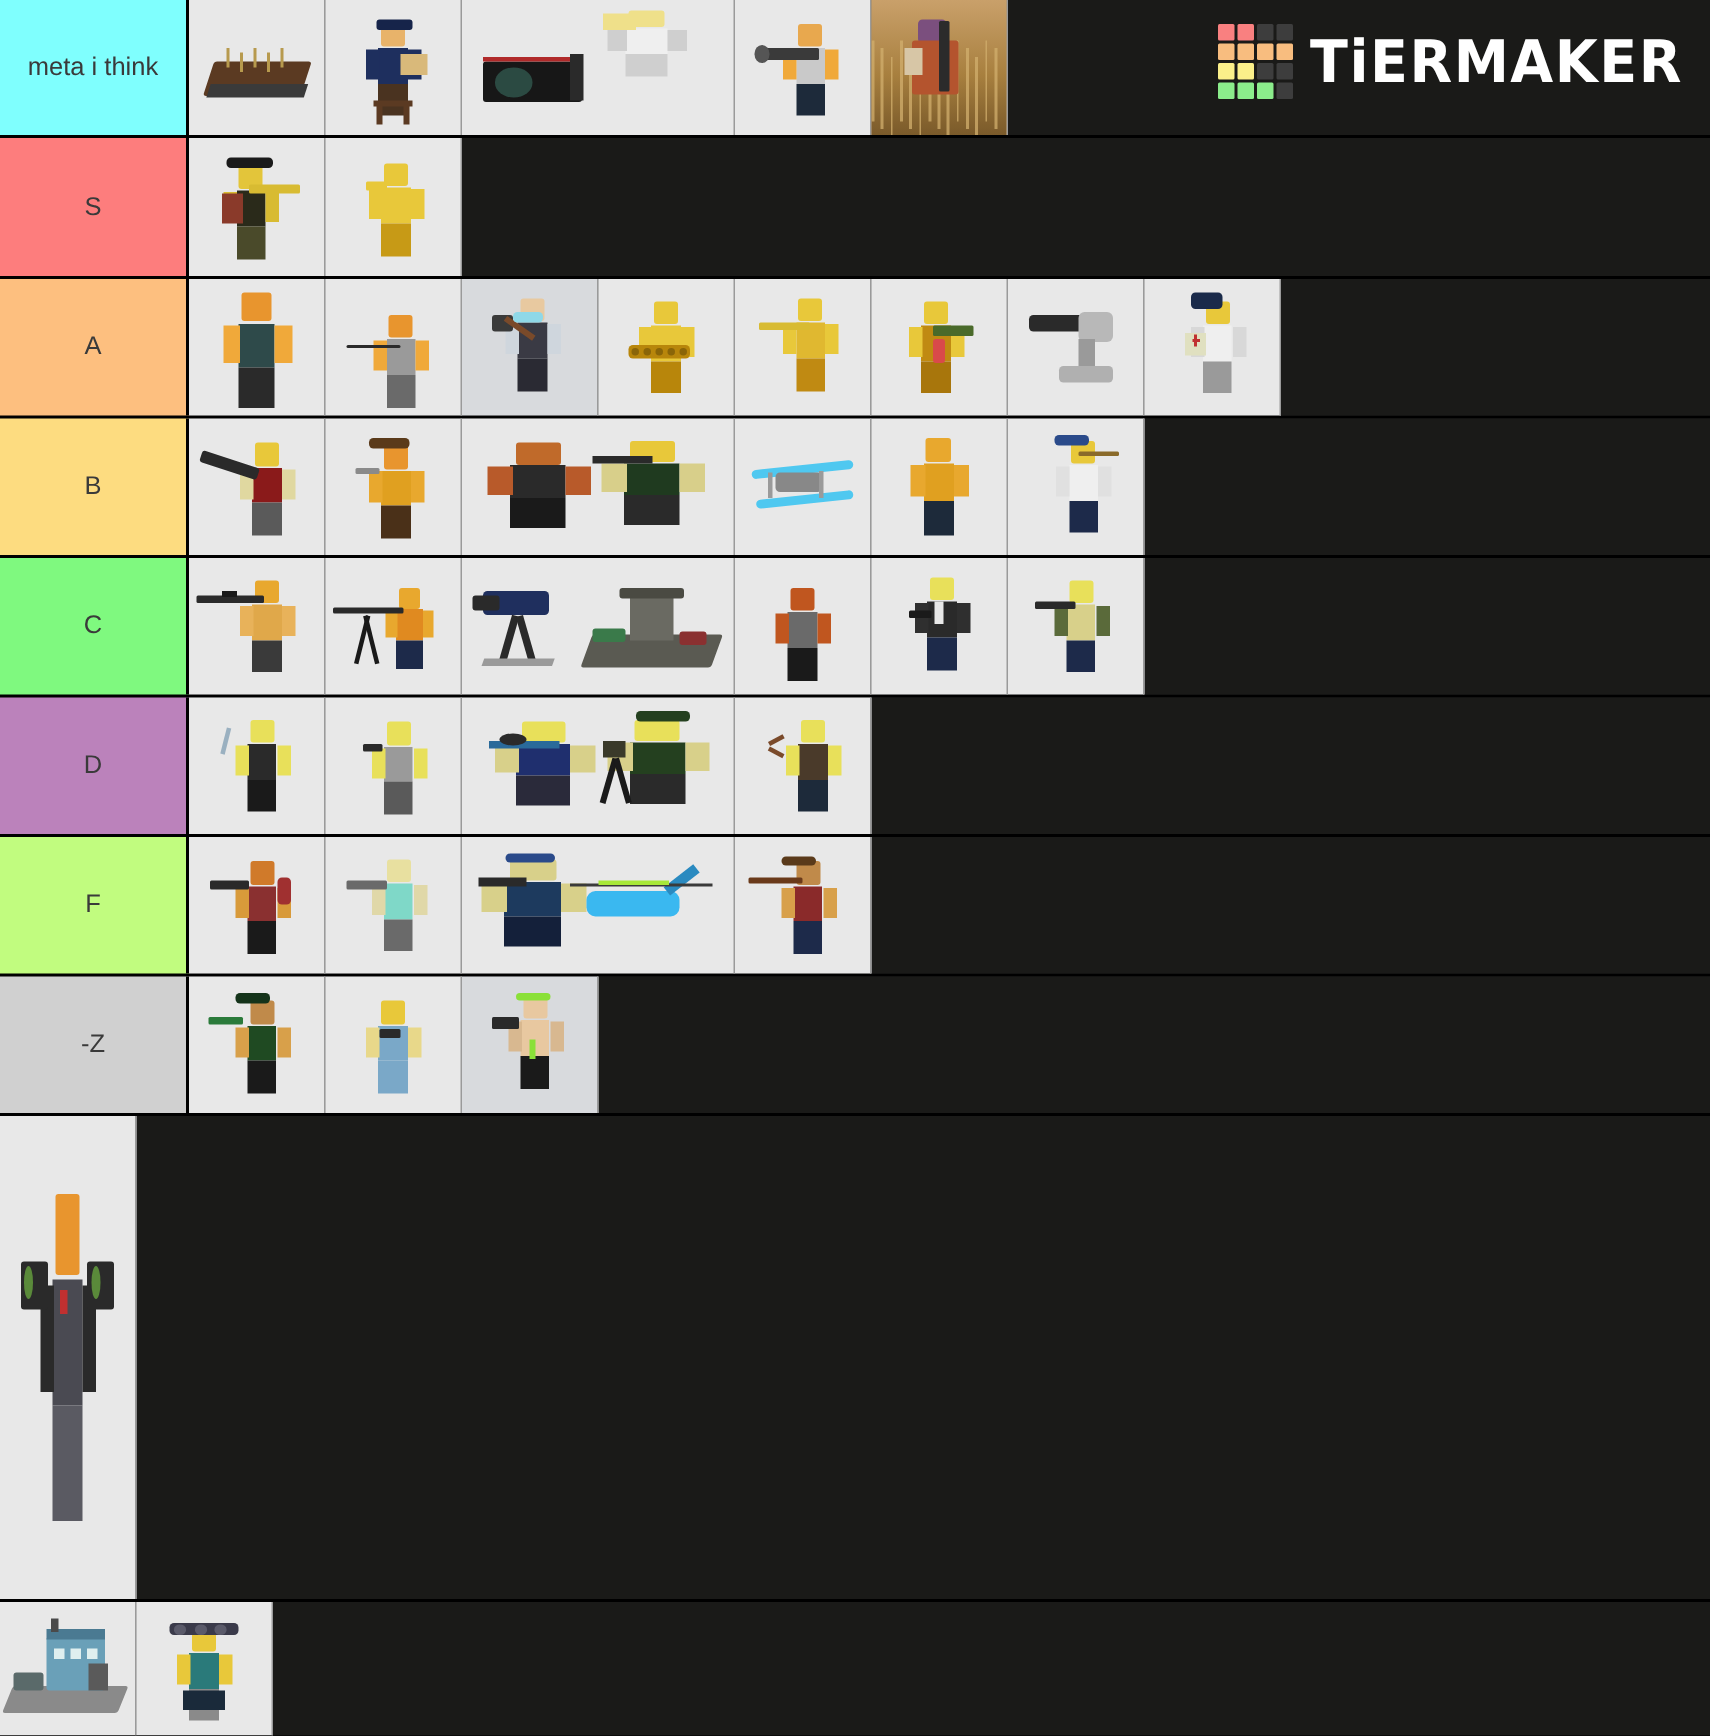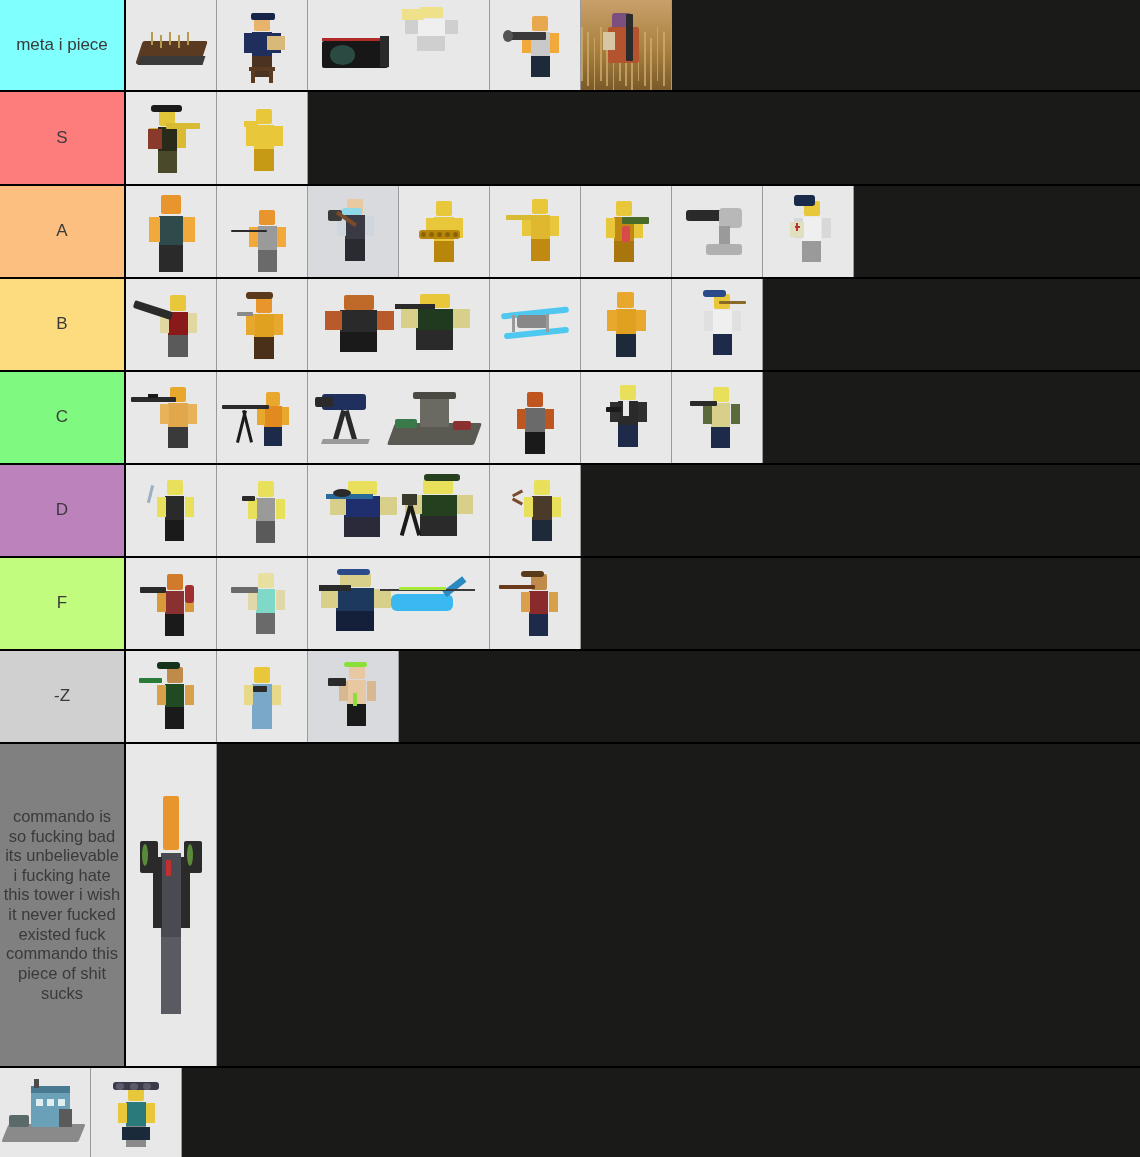--- a/index.html
+++ b/index.html
@@ -99,21 +99,21 @@
   .fig { position: absolute; left: 0; top: 0; width: 100%; height: 100%; }
   .p { position: absolute; }
 </style>
 </head>
 <body>
 
 <div id="app">
 
   <div id="rows-container">
       <div class="tier-row" style="height: 92px;">
-        <div class="tier-label" style="background: rgb(127, 255, 254);">meta i piece</div>
+        <div class="tier-label" style="background: rgb(127, 255, 254);">meta i think</div>
         <div class="tier-items">
           <div class="cell" style="width: 91px; flex-basis: 91px; background: rgb(232, 232, 232);">
             <div class="thumb">
               <div class="fig">
                 <div class="p" style="left:14%;top:46%;width:72%;height:26%;background:#5b3a22;transform:skewX(-18deg);border-radius:2px;"></div>
                 <div class="p" style="left:14%;top:62%;width:72%;height:10%;background:#3a3a3a;transform:skewX(-18deg);"></div>
                 <div class="p" style="left:28%;top:36%;width:2%;height:14%;background:#b79a4e;"></div>
                 <div class="p" style="left:38%;top:39%;width:2%;height:14%;background:#b79a4e;"></div>
                 <div class="p" style="left:48%;top:36%;width:2%;height:14%;background:#b79a4e;"></div>
                 <div class="p" style="left:58%;top:39%;width:2%;height:14%;background:#b79a4e;"></div>
@@ -668,21 +668,20 @@
                 <div class="p" style="left:40%;top:12%;width:26%;height:6%;background:#8ae038;border-radius:3px;"></div>
                 <div class="p" style="left:22%;top:30%;width:20%;height:9%;background:#2a2a2a;border-radius:1px;"></div>
                 <div class="p" style="left:50%;top:46%;width:4%;height:14%;background:#8ae038;"></div>
               </div>
             </div>
           </div>
           <div class="drop-rest"></div>
         </div>
       </div>
       <div class="tier-row" style="height: 324px;">
-        <div class="tier-label small" style="background: rgb(128, 128, 128);">commando is so fucking bad its unbelievable i fucking hate this tower i wish it never fucked existed fuck commando this piece of shit sucks</div>
         <div class="tier-items">
           <div class="cell" style="width: 91px; flex-basis: 91px; background: rgb(232, 232, 232);">
             <div class="thumb">
               <div class="fig">
                 <div class="p" style="left:41%;top:16%;width:18%;height:17%;background:#e8952e;border-radius:2px;"></div>
                 <div class="p" style="left:39%;top:34%;width:22%;height:26%;background:#4a4a52;"></div>
                 <div class="p" style="left:30%;top:35%;width:10%;height:22%;background:#2a2a2a;"></div>
                 <div class="p" style="left:61%;top:35%;width:10%;height:22%;background:#2a2a2a;"></div>
                 <div class="p" style="left:39%;top:60%;width:22%;height:24%;background:#5a5a62;"></div>
                 <div class="p" style="left:16%;top:30%;width:20%;height:10%;background:#2a2a2a;border-radius:2px;"></div>
@@ -727,14 +726,35 @@
                 <div class="p" style="left:58%;top:17%;width:9%;height:7%;background:#5a5a6a;border-radius:50%;"></div>
                 <div class="p" style="left:34%;top:66%;width:32%;height:14%;background:#1a2a3a;"></div>
               </div>
             </div>
           </div>
           <div class="drop-rest"></div>
         </div>
       </div>
     </div>
 
+  <div class="logo-wrap">
+    <div class="logo-grid">
+        <i style="background: rgb(249, 128, 128);"></i>
+        <i style="background: rgb(249, 128, 128);"></i>
+        <i style="background: rgb(61, 61, 61);"></i>
+        <i style="background: rgb(61, 61, 61);"></i>
+        <i style="background: rgb(248, 189, 127);"></i>
+        <i style="background: rgb(248, 189, 127);"></i>
+        <i style="background: rgb(248, 189, 127);"></i>
+        <i style="background: rgb(248, 189, 127);"></i>
+        <i style="background: rgb(251, 240, 138);"></i>
+        <i style="background: rgb(251, 240, 138);"></i>
+        <i style="background: rgb(61, 61, 61);"></i>
+        <i style="background: rgb(61, 61, 61);"></i>
+        <i style="background: rgb(139, 237, 139);"></i>
+        <i style="background: rgb(139, 237, 139);"></i>
+        <i style="background: rgb(139, 237, 139);"></i>
+        <i style="background: rgb(61, 61, 61);"></i>
+      </div>
+    <div class="logo-text">TiERMAKER</div>
+  </div>
 
 </div>
 
 </body></html>

